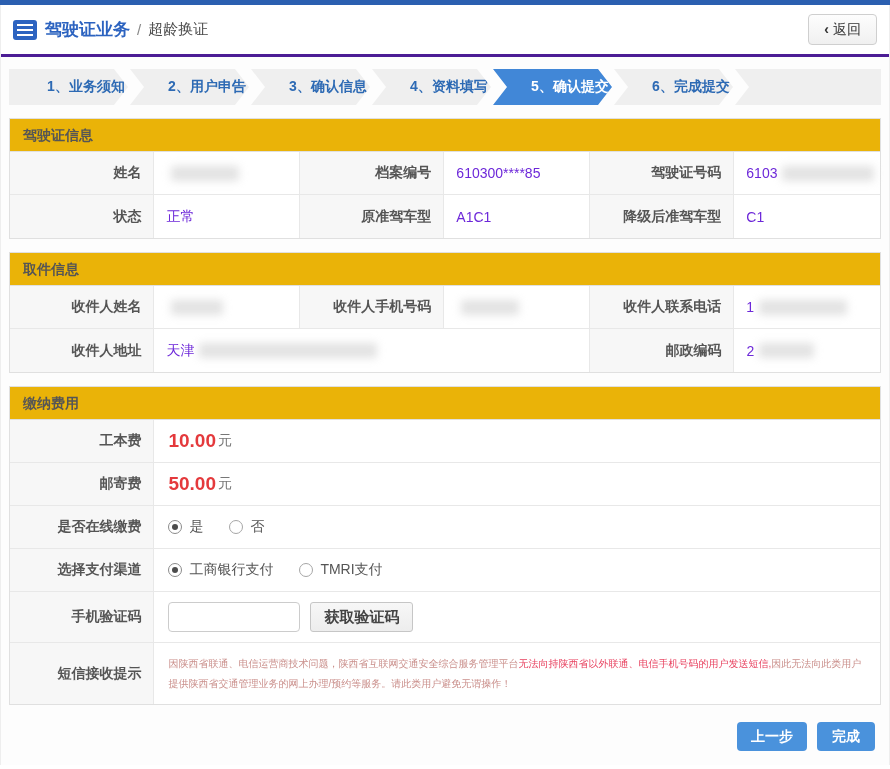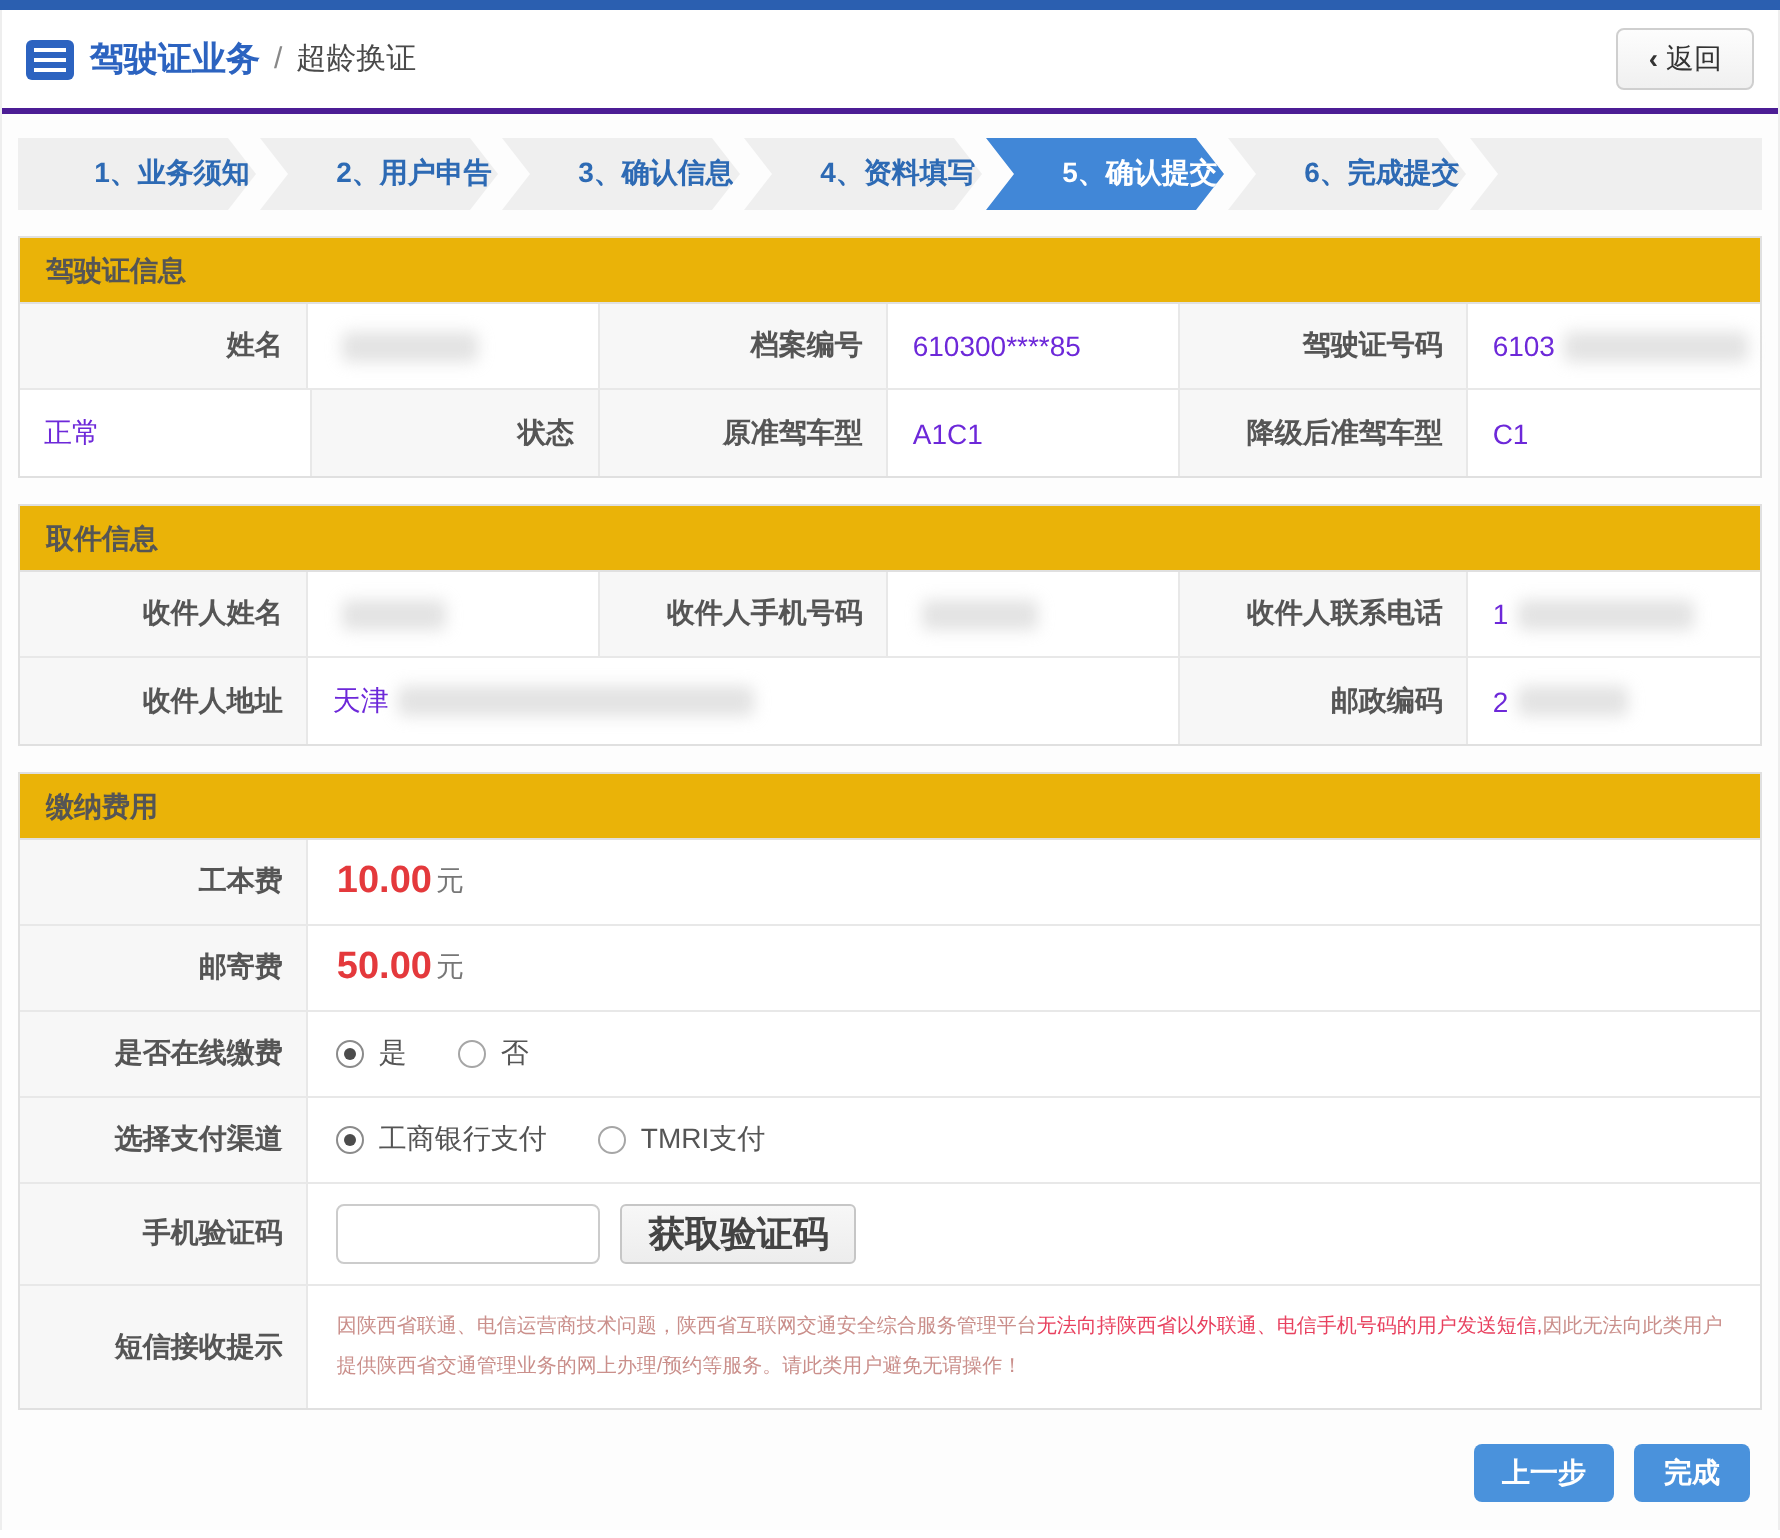--- a/index.html
+++ b/index.html
@@ -54,21 +54,21 @@
   .fee-value { flex:1; display:flex; align-items:center; padding:10px 14px; }
   .fee-amount { color:#e4393c; font-weight:bold; font-size:19px; }
   .fee-unit { color:#777; font-size:14px; margin-left:2px; }
   .radio-option { display:inline-flex; align-items:center; margin-right:26px; cursor:pointer; }
   .radio { width:14px; height:14px; border:1px solid #a6a6a6; border-radius:50%; background:#fff; position:relative; flex:none; }
   .radio.selected { border-color:#8b8b8b; }
   .radio.selected::after { content:""; position:absolute; left:3px; top:3px; right:3px; bottom:3px; background:#4c4c4c; border-radius:50%; }
   .radio-label { font-size:14px; color:#555; margin-left:7px; }
   .code-input { width:132px; height:30px; border:1px solid #ccc; border-radius:4px; padding:0 8px; font-size:14px; outline:none; }
   .code-btn { margin-left:10px; height:30px; padding:0 13px; background:linear-gradient(#f7f7f7,#ededed);
-    border:1px solid #c6c6c6; border-radius:3px; font-size:18px; font-weight:bold; color:#444; cursor:pointer; }
+    border:1px solid #c6c6c6; border-radius:3px; font-size:15px; font-weight:bold; color:#444; cursor:pointer; }
   .notice { padding:11px 16px 11px 14px; font-size:10px; line-height:1.95; }
   .seg.soft { color:#ca8f8b; }
   .seg.strong { color:#e8415f; }
 
   
   .footer { margin:17px 14px 0 8px; display:flex; justify-content:flex-end; gap:10px; }
   .btn-primary { min-width:58px; height:29px; padding:0 14px; background:#4a92dc; border:none; border-radius:4px;
     color:#fff; font-size:14px; font-weight:bold; cursor:pointer; }
 </style>
 </head>
@@ -107,24 +107,24 @@
           <div class="cell value">
             <span>610300****85</span>
           </div>
           <div class="cell label">驾驶证号码</div>
           <div class="cell value">
             <span>6103</span>
             <span class="blur-blob" style="width: 92px;"></span>
           </div>
         </div>
         <div class="info-row">
+          <div class="cell label">状态</div>
           <div class="cell value">
             <span>正常</span>
           </div>
-          <div class="cell label">状态</div>
           <div class="cell label">原准驾车型</div>
           <div class="cell value">
             <span>A1C1</span>
           </div>
           <div class="cell label">降级后准驾车型</div>
           <div class="cell value">
             <span>C1</span>
           </div>
         </div>
       </div>

